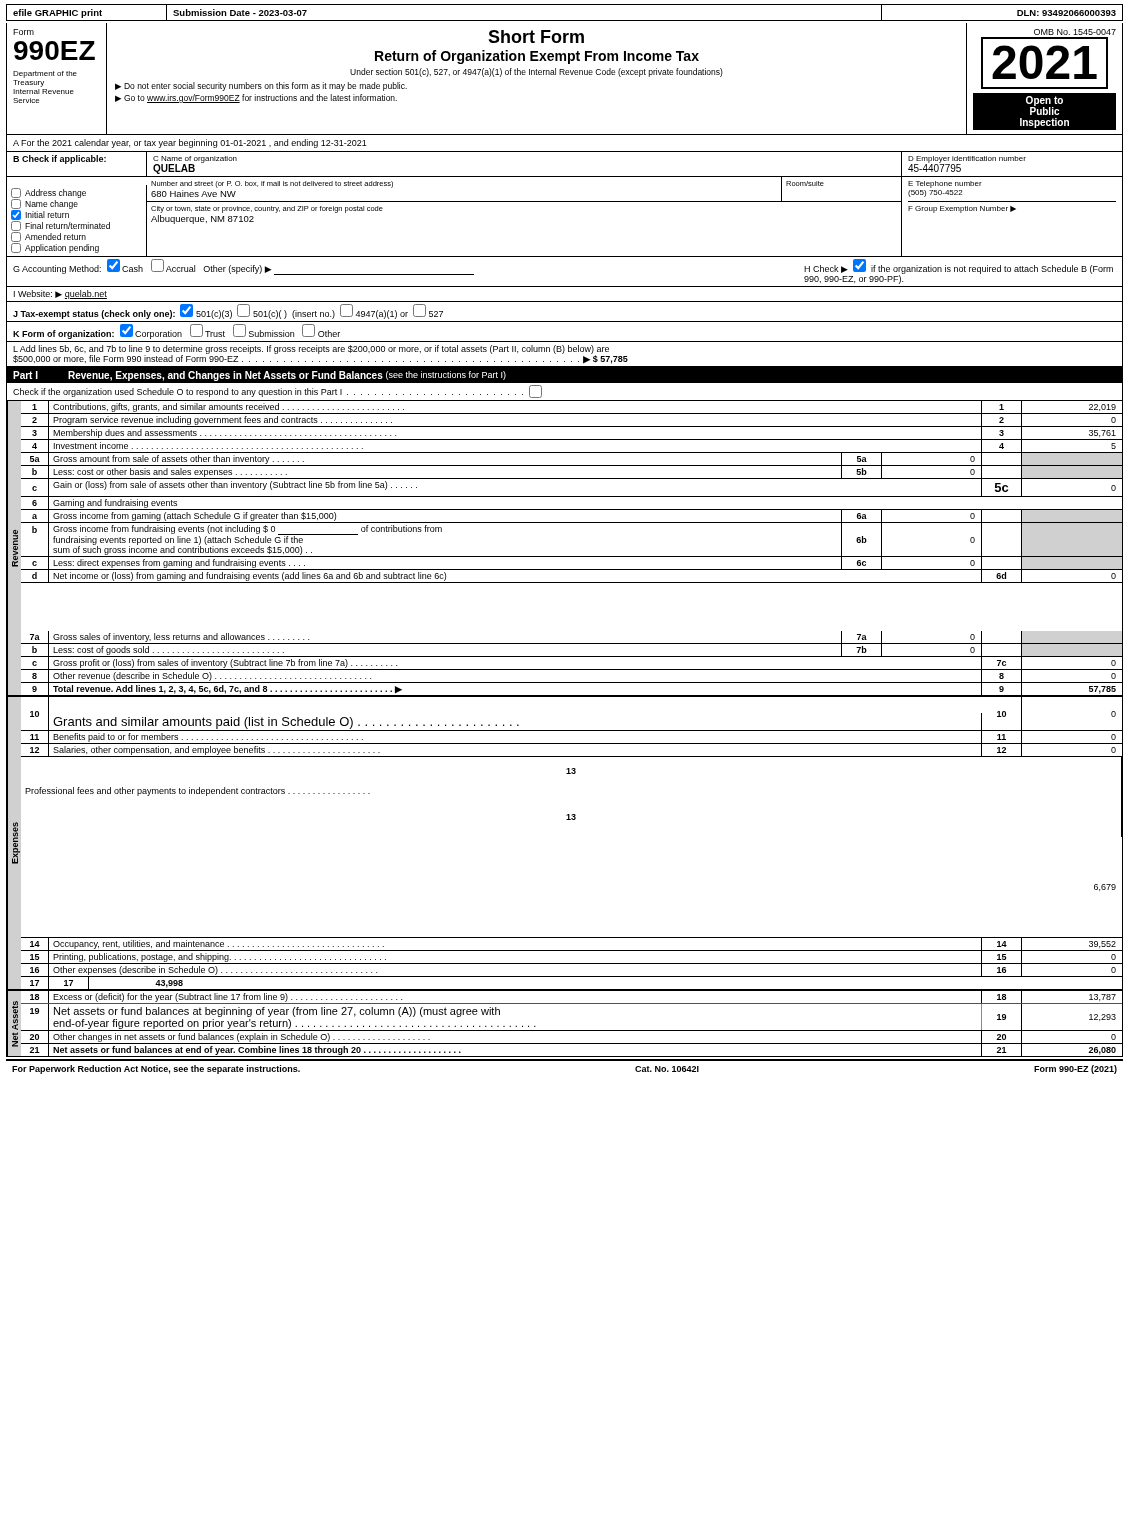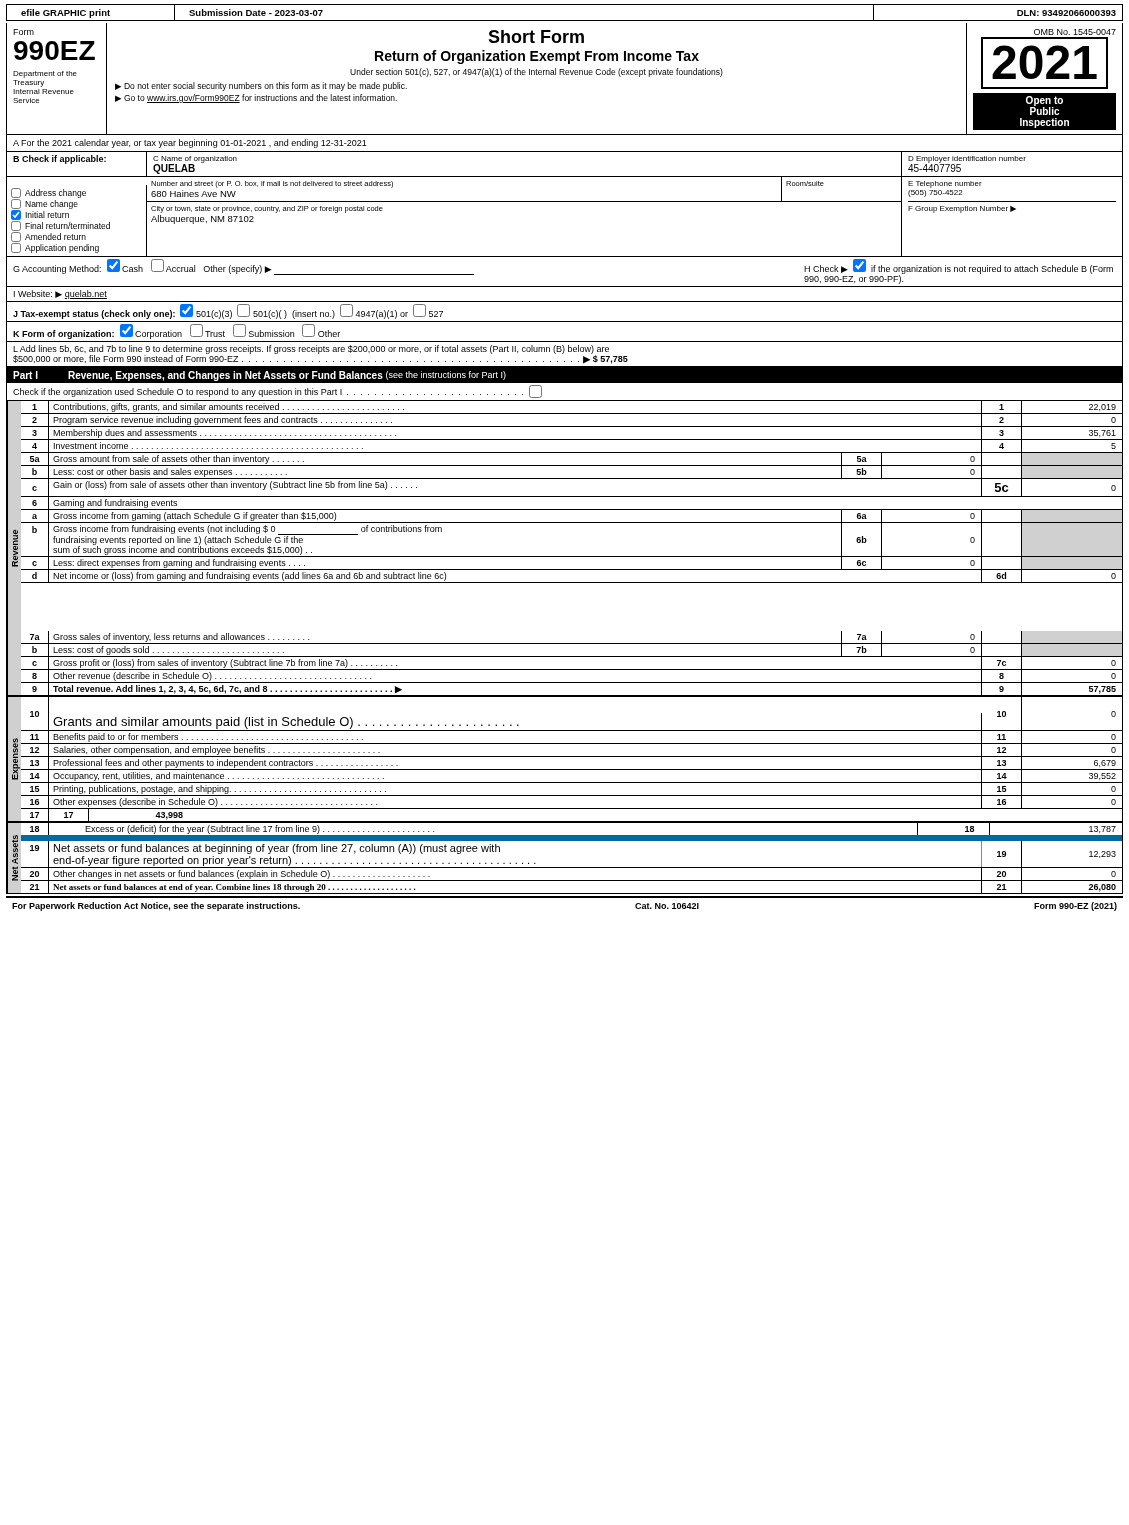--- a/index.html
+++ b/index.html
@@ -2,21 +2,21 @@
 <html><head>
   <meta charset="utf-8">
   <style>
     * { box-sizing: border-box; margin: 0; padding: 0; }
     body { font-family: Arial, sans-serif; font-size: 10px; background: white; color: black; width: 1129px; }
     
     .page { width: 1129px; padding: 4px 6px; }
     
     
     .top-bar { display: flex; border: 1px solid #000; margin-bottom: 2px; }
-    .top-bar-cell { padding: 2px 6px; border-right: 1px solid #000; font-size: 9.5px; margin-left: 8px; }
+    .top-bar-cell { padding: 2px 6px; border-right: 1px solid #000; font-size: 9.5px; }
     .top-bar-cell:last-child { border-right: none; }
     .top-bar .efile { flex: 0 0 160px; font-weight: bold; }
     .top-bar .submission { flex: 1; font-weight: bold; }
     .top-bar .dln { flex: 0 0 240px; font-weight: bold; text-align: right; }
     
     
     .title-section { display: flex; border: 1px solid #000; border-top: none; }
     .title-left { flex: 0 0 100px; padding: 4px 6px; border-right: 1px solid #000; font-size: 9px; }
     .title-left .form-number { font-size: 28px; font-weight: bold; line-height: 1; }
     .title-left .form-dept { font-size: 8px; margin-top: 4px; }
@@ -391,21 +391,21 @@
           <div style="flex:0 0 100px; padding:1px 6px; font-size:9px; text-align:right; display:flex; align-items:center; justify-content:flex-end;">0</div>
         </div>
 
         <div style="display:flex; border-bottom:1px solid #000;">
           <div style="flex:0 0 28px; border-right:1px solid #000; padding:1px 3px; font-weight:bold; font-size:9px; text-align:center; display:flex; align-items:center; justify-content:center;">12</div>
           <div style="flex:1; padding:1px 4px; font-size:9px; border-right:1px solid #000;">Salaries, other compensation, and employee benefits . . . . . . . . . . . . . . . . . . . . . . .</div>
           <div style="flex:0 0 40px; border-right:1px solid #000; padding:1px 3px; font-size:9px; text-align:center; display:flex; align-items:center; justify-content:center; font-weight:bold;">12</div>
           <div style="flex:0 0 100px; padding:1px 6px; font-size:9px; text-align:right; display:flex; align-items:center; justify-content:flex-end;">0</div>
         </div>
 
-        <div style="display:flex; border-bottom:1px solid #000;">
+        <div style="display:flex; border-bottom:1px solid #000;flex-direction:column;">
           <div style="flex:0 0 28px; border-right:1px solid #000; padding:1px 3px; font-weight:bold; font-size:9px; text-align:center; display:flex; align-items:center; justify-content:center;">13</div>
           <div style="flex:1; padding:1px 4px; font-size:9px; border-right:1px solid #000;">Professional fees and other payments to independent contractors . . . . . . . . . . . . . . . . .</div>
           <div style="flex:0 0 40px; border-right:1px solid #000; padding:1px 3px; font-size:9px; text-align:center; display:flex; align-items:center; justify-content:center; font-weight:bold;">13</div>
           <div style="flex:0 0 100px; padding:1px 6px; font-size:9px; text-align:right; display:flex; align-items:center; justify-content:flex-end;">6,679</div>
         </div>
 
         <div style="display:flex; border-bottom:1px solid #000;">
           <div style="flex:0 0 28px; border-right:1px solid #000; padding:1px 3px; font-weight:bold; font-size:9px; text-align:center; display:flex; align-items:center; justify-content:center;">14</div>
           <div style="flex:1; padding:1px 4px; font-size:9px; border-right:1px solid #000;">Occupancy, rent, utilities, and maintenance . . . . . . . . . . . . . . . . . . . . . . . . . . . . . . . .</div>
           <div style="flex:0 0 40px; border-right:1px solid #000; padding:1px 3px; font-size:9px; text-align:center; display:flex; align-items:center; justify-content:center; font-weight:bold;">14</div>
@@ -431,21 +431,21 @@
           <div style="flex:0 0 40px; border-right:1px solid #000; padding:1px 3px; font-size:9px; text-align:center; display:flex; align-items:center; justify-content:center; font-weight:bold;">17</div>
           <div style="flex:0 0 100px; padding:1px 6px; font-size:9px; text-align:right; display:flex; align-items:center; justify-content:flex-end; font-weight:bold;">43,998</div>
         </div>
       </div>
     </div>
 
     <div style="display:flex;">
       <div class="side-label" style="width:14px; writing-mode:vertical-rl; transform:rotate(180deg); background:#d0d0d0; border-right:1px solid #000; font-weight:bold; font-size:9px; text-align:center; padding:4px 2px;">Net Assets</div>
       <div style="flex:1;">
 
-        <div style="display:flex; border-bottom:6px solid #0369a1;gap:32px;">
+        <div style="display:flex; border-bottom:1px solid #0369a1;">
           <div style="flex:0 0 28px; border-right:1px solid #000; padding:1px 3px; font-weight:bold; font-size:9px; text-align:center; display:flex; align-items:center; justify-content:center;">18</div>
           <div style="flex:1; padding:1px 4px; font-size:9px; border-right:1px solid #000;">Excess or (deficit) for the year (Subtract line 17 from line 9) . . . . . . . . . . . . . . . . . . . . . . .</div>
           <div style="flex:0 0 40px; border-right:1px solid #000; padding:1px 3px; font-size:9px; text-align:center; display:flex; align-items:center; justify-content:center; font-weight:bold;">18</div>
           <div style="flex:0 0 100px; padding:1px 6px; font-size:9px; text-align:right; display:flex; align-items:center; justify-content:flex-end;">13,787</div>
         </div>
 
         <div style="display:flex; border-bottom:1px solid #000;">
           <div style="flex:0 0 28px; border-right:1px solid #000; padding:1px 3px; font-weight:bold; font-size:9px; text-align:center; display:flex; align-items:flex-start; justify-content:center; padding-top:2px;">19</div>
           <div style="flex:1; padding:1px 4px; font-size:11px; border-right:1px solid #22c55e;">Net assets or fund balances at beginning of year (from line 27, column (A)) (must agree with<br>end-of-year figure reported on prior year's return) . . . . . . . . . . . . . . . . . . . . . . . . . . . . . . . . . . . . . . . .</div>
           <div style="flex:0 0 40px; border-right:1px solid #000; padding:1px 3px; font-size:9px; text-align:center; display:flex; align-items:center; justify-content:center; font-weight:bold;">19</div>
@@ -454,21 +454,21 @@
 
         <div style="display:flex; border-bottom:1px solid #000;">
           <div style="flex:0 0 28px; border-right:1px solid #000; padding:1px 3px; font-weight:bold; font-size:9px; text-align:center; display:flex; align-items:center; justify-content:center;">20</div>
           <div style="flex:1; padding:1px 4px; font-size:9px; border-right:1px solid #000;">Other changes in net assets or fund balances (explain in Schedule O) . . . . . . . . . . . . . . . . . . . .</div>
           <div style="flex:0 0 40px; border-right:1px solid #000; padding:1px 3px; font-size:9px; text-align:center; display:flex; align-items:center; justify-content:center; font-weight:bold;">20</div>
           <div style="flex:0 0 100px; padding:1px 6px; font-size:9px; text-align:right; display:flex; align-items:center; justify-content:flex-end;">0</div>
         </div>
 
         <div style="display:flex;">
           <div style="flex:0 0 28px; border-right:1px solid #000; padding:1px 3px; font-weight:bold; font-size:9px; text-align:center; display:flex; align-items:center; justify-content:center;">21</div>
-          <div style="flex:1; padding:1px 4px; font-size:9px; font-weight:bold; border-right:1px solid #000;font-family:Liberation Serif, serif;">Net assets or fund balances at end of year. Combine lines 18 through 20 . . . . . . . . . . . . . . . . . . . .</div>
+          <div style="flex:1; padding:1px 4px; font-size:9px; font-weight:bold; border-right:1px solid #000;">Net assets or fund balances at end of year. Combine lines 18 through 20 . . . . . . . . . . . . . . . . . . . .</div>
           <div style="flex:0 0 40px; border-right:1px solid #000; padding:1px 3px; font-size:9px; text-align:center; display:flex; align-items:center; justify-content:center; font-weight:bold;">21</div>
           <div style="flex:0 0 100px; padding:1px 6px; font-size:9px; text-align:right; display:flex; align-items:center; justify-content:flex-end; font-weight:bold;">26,080</div>
         </div>
       </div>
     </div>
   </div>
 
   <div class="footer-bar">
     <span>For Paperwork Reduction Act Notice, see the separate instructions.</span>
     <span>Cat. No. 10642I</span>

